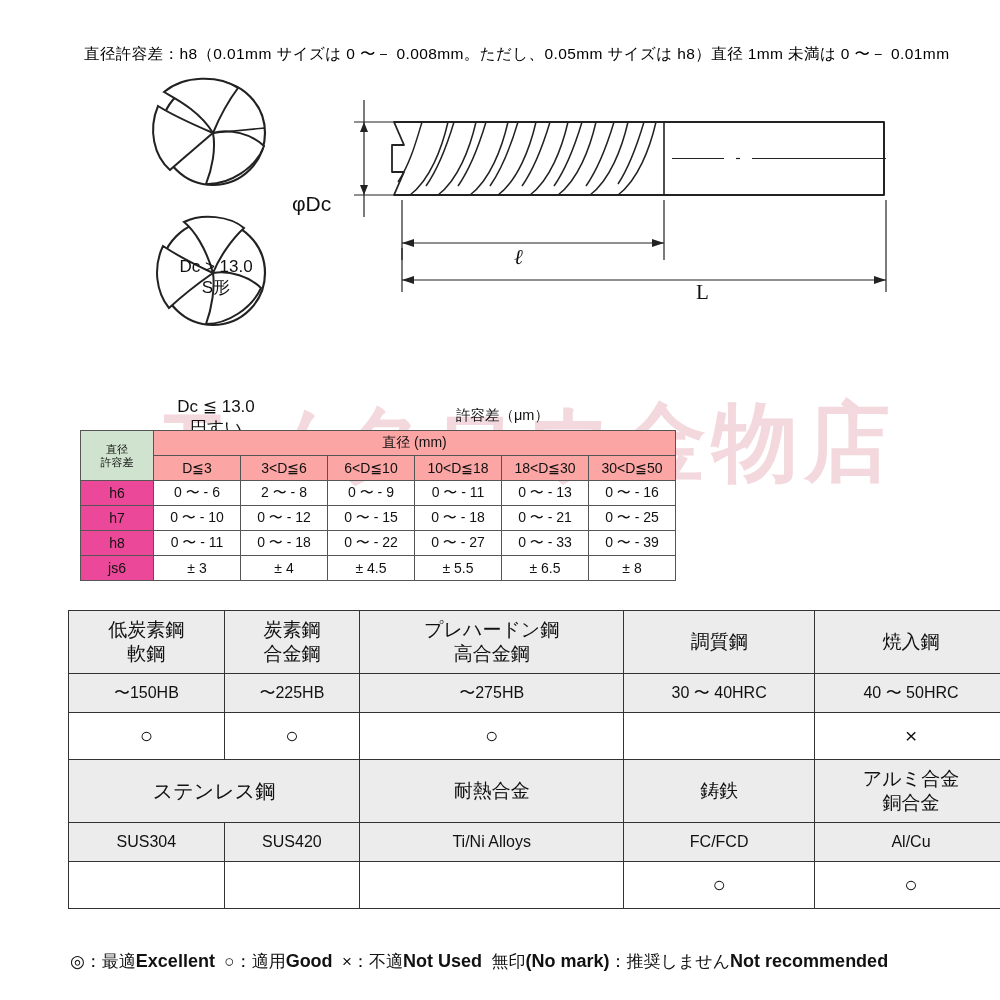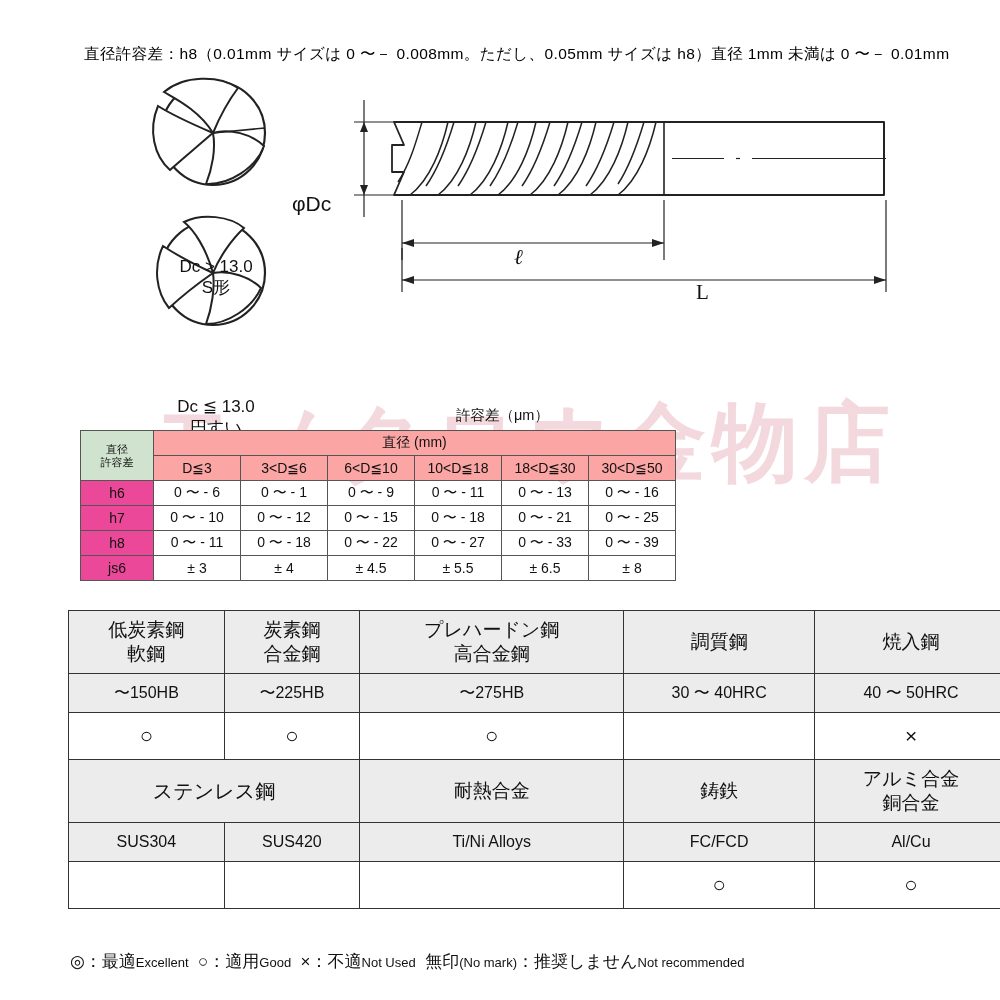--- a/index.html
+++ b/index.html
@@ -112,21 +112,21 @@
   .cross{font-size:21px;line-height:1;}
 
   
   .legend{
     position:absolute;
     left:70px; top:950px;
     font-size:17px;
     white-space:nowrap;
     z-index:2;
   }
-  .legend .sm{font-size:13px;}
+  .legend .sm{font-size:18px;font-weight:bold;}
 </style>
 </head>
 <body>
 
 <div class="page">
 
   <div class="watermark">モノタロウ金物店</div>
 
   <div class="top-note">直径許容差：h8（0.01mm サイズは 0 〜－ 0.008mm。ただし、0.05mm サイズは h8）直径 1mm 未満は 0 〜－ 0.01mm</div>
 
@@ -239,21 +239,21 @@
       <td class="hdr-blue">3&lt;D≦6</td>
       <td class="hdr-blue">6&lt;D≦10</td>
       <td class="hdr-blue">10&lt;D≦18</td>
       <td class="hdr-blue">18&lt;D≦30</td>
       <td class="hdr-blue">30&lt;D≦50</td>
     </tr>
 
     <tr>
       <td class="row-lbl">h6</td>
       <td class="cell">0 〜 - 6</td>
-      <td class="cell">0 〜 - 1</td>
+      <td class="cell">2 〜 - 8</td>
       <td class="cell">0 〜 - 9</td>
       <td class="cell">0 〜 - 11</td>
       <td class="cell">0 〜 - 13</td>
       <td class="cell">0 〜 - 16</td>
     </tr>
     <tr>
       <td class="row-lbl">h7</td>
       <td class="cell">0 〜 - 10</td>
       <td class="cell">0 〜 - 12</td>
       <td class="cell">0 〜 - 15</td>

